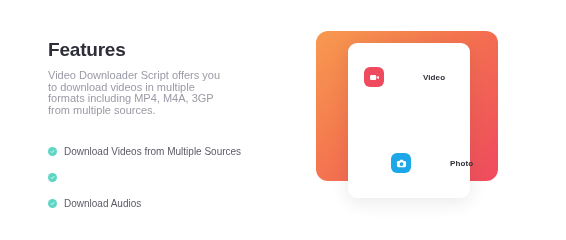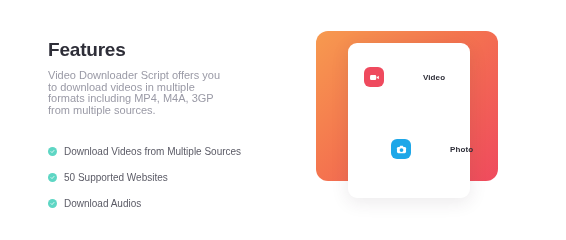--- a/index.html
+++ b/index.html
@@ -96,21 +96,21 @@
   }
   .menu-row {
     position: absolute;
     left: 16px;
     display: flex;
     align-items: center;
     gap: 28px;
   }
   .menu-row.r1 { top: 24px; }
   .menu-row.r2 { top: 63px; }
-  .menu-row.r3 { top: 96px; padding-left: 27px; }
+  .menu-row.r3 { top: 110px; padding-left: 27px; }
 
   .menu-icon {
     width: 20px;
     height: 20px;
     border-radius: 6px;
     display: inline-flex;
     align-items: center;
     justify-content: center;
     flex: 0 0 auto;
     margin-right: 11px;
@@ -144,21 +144,20 @@
             </svg>
         </span>
         <span class="feature-label">Download Videos from Multiple Sources</span>
       </li>
       <li class="feature-item">
         <span class="check-badge">
           <svg width="5" height="5" viewBox="0 0 10 10">
               <path d="M2 5.2 L4 7.2 L8 2.8" fill="none" stroke="#ffffff" stroke-width="1.6" stroke-linecap="round" stroke-linejoin="round"></path>
             </svg>
         </span>
-        <span class="feature-label">50 Supported Websites</span>
       </li>
       <li class="feature-item">
         <span class="check-badge">
           <svg width="5" height="5" viewBox="0 0 10 10">
               <path d="M2 5.2 L4 7.2 L8 2.8" fill="none" stroke="#ffffff" stroke-width="1.6" stroke-linecap="round" stroke-linejoin="round"></path>
             </svg>
         </span>
         <span class="feature-label">Download Audios</span>
       </li>
     </ul>

